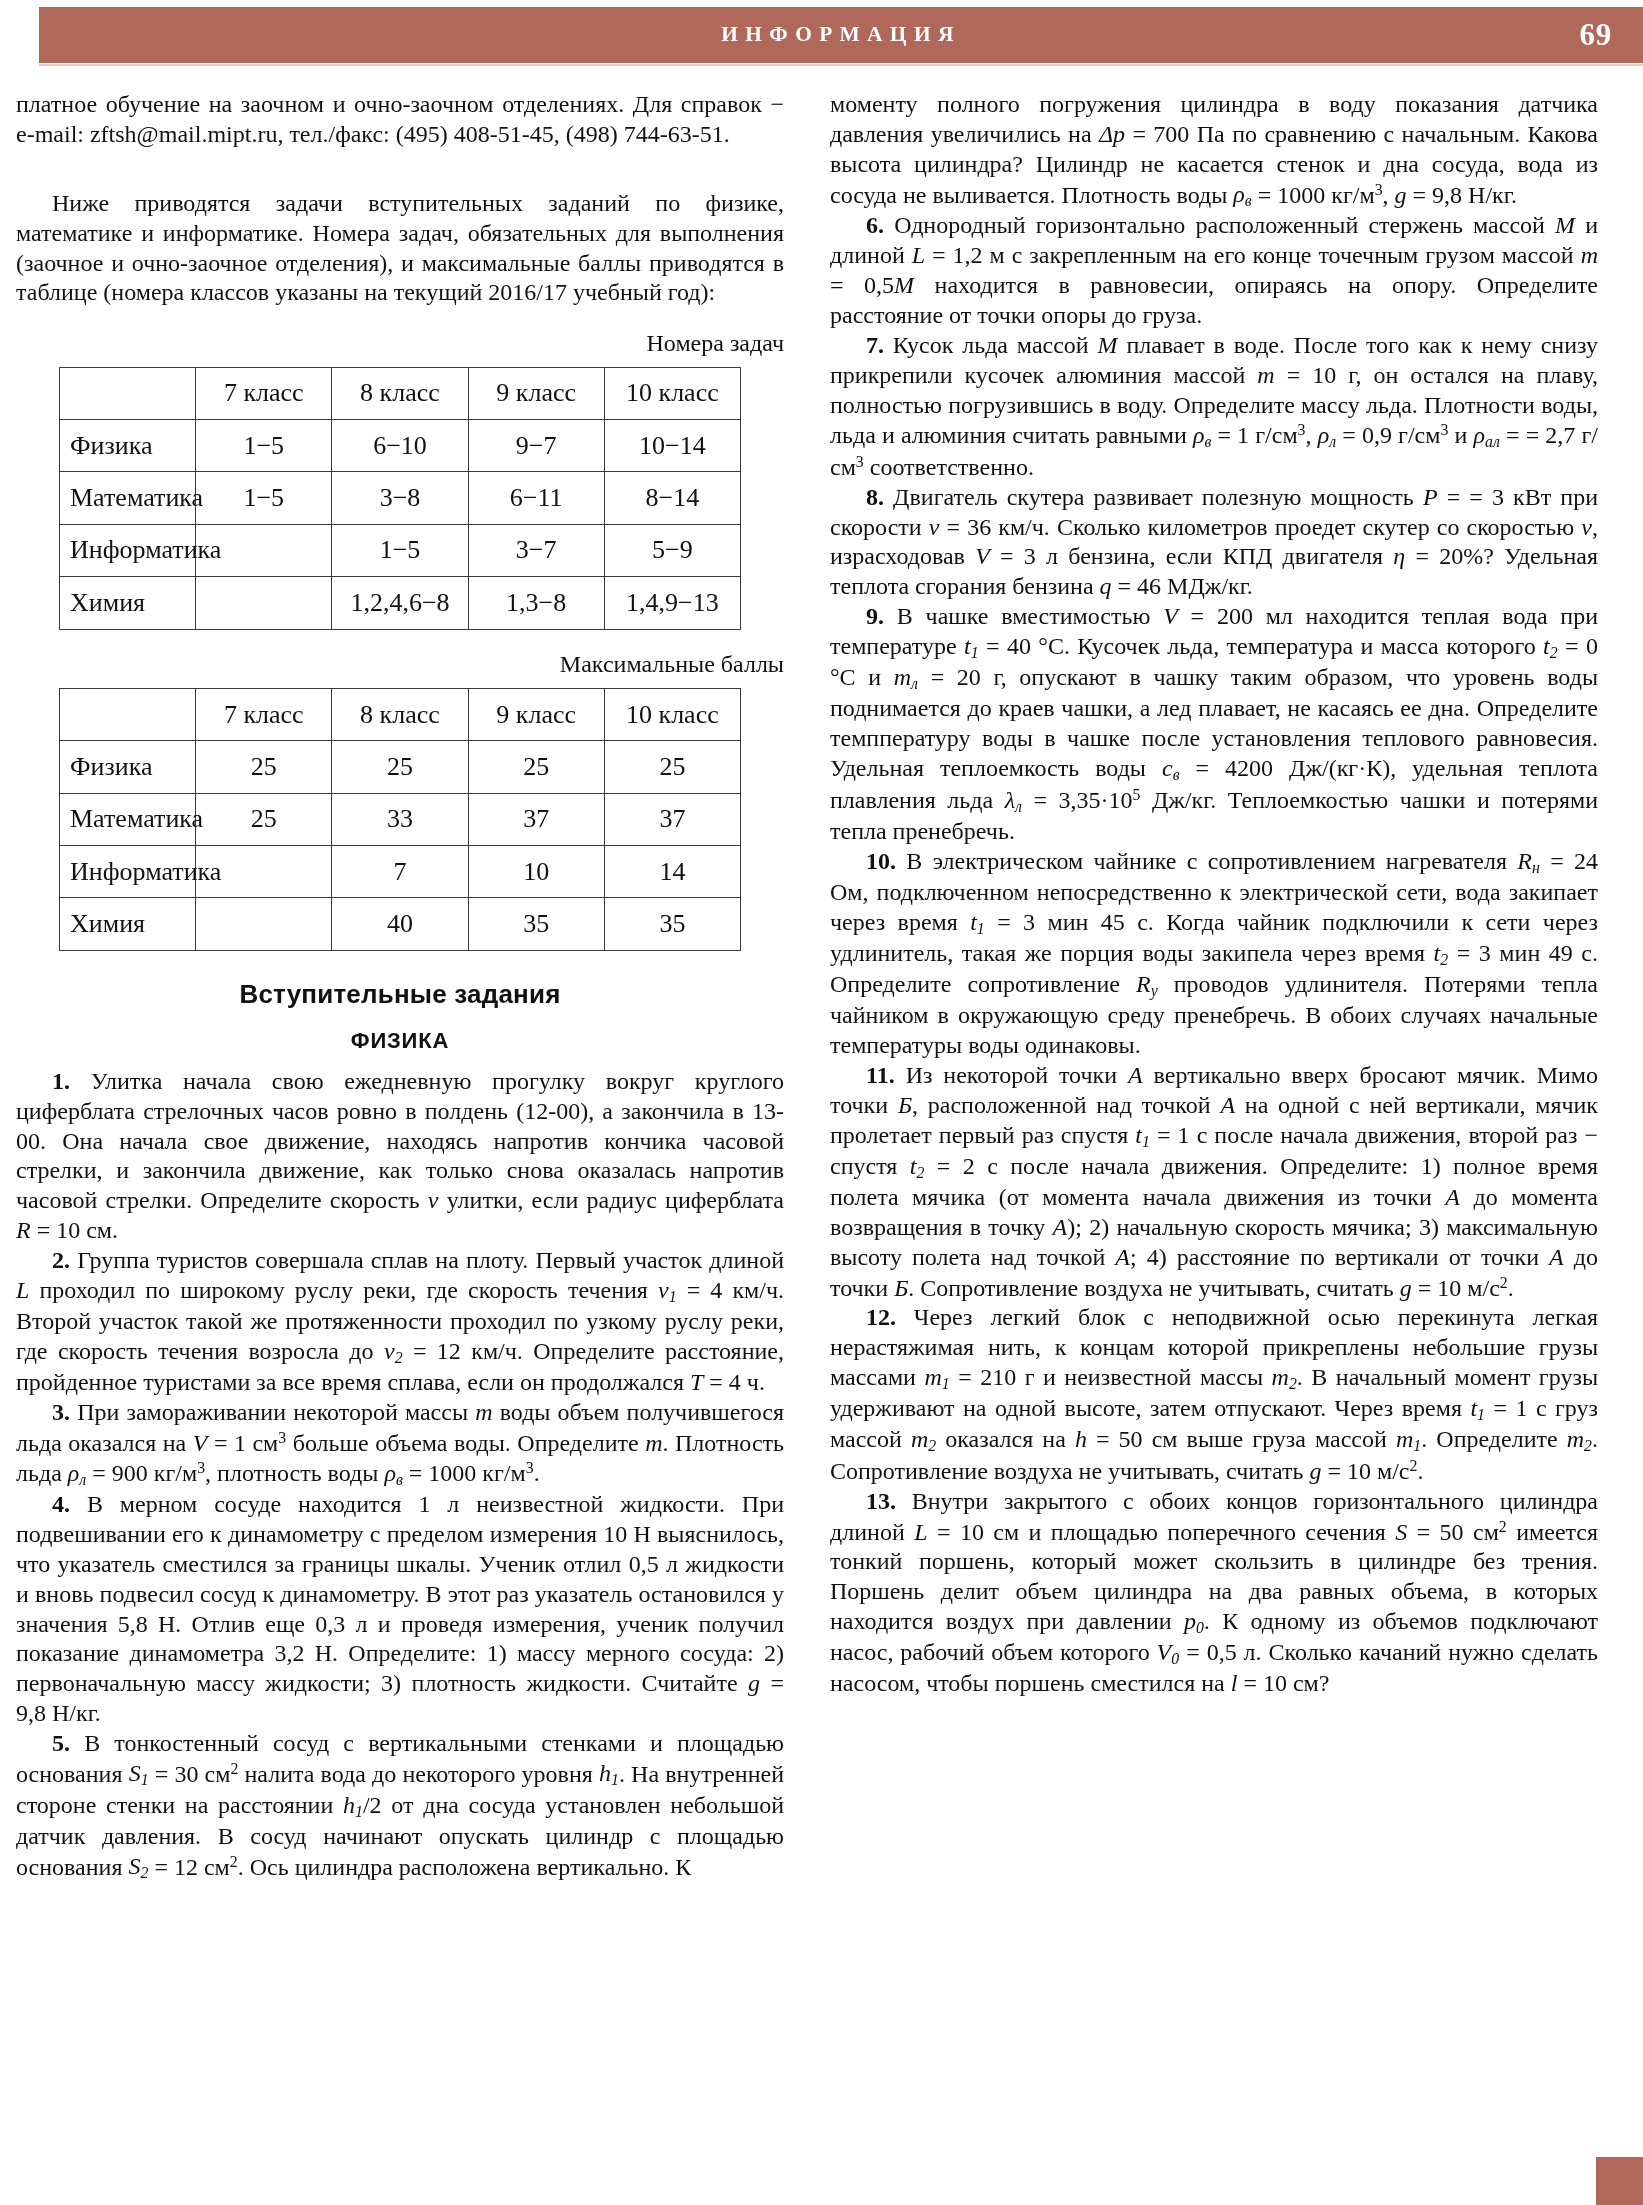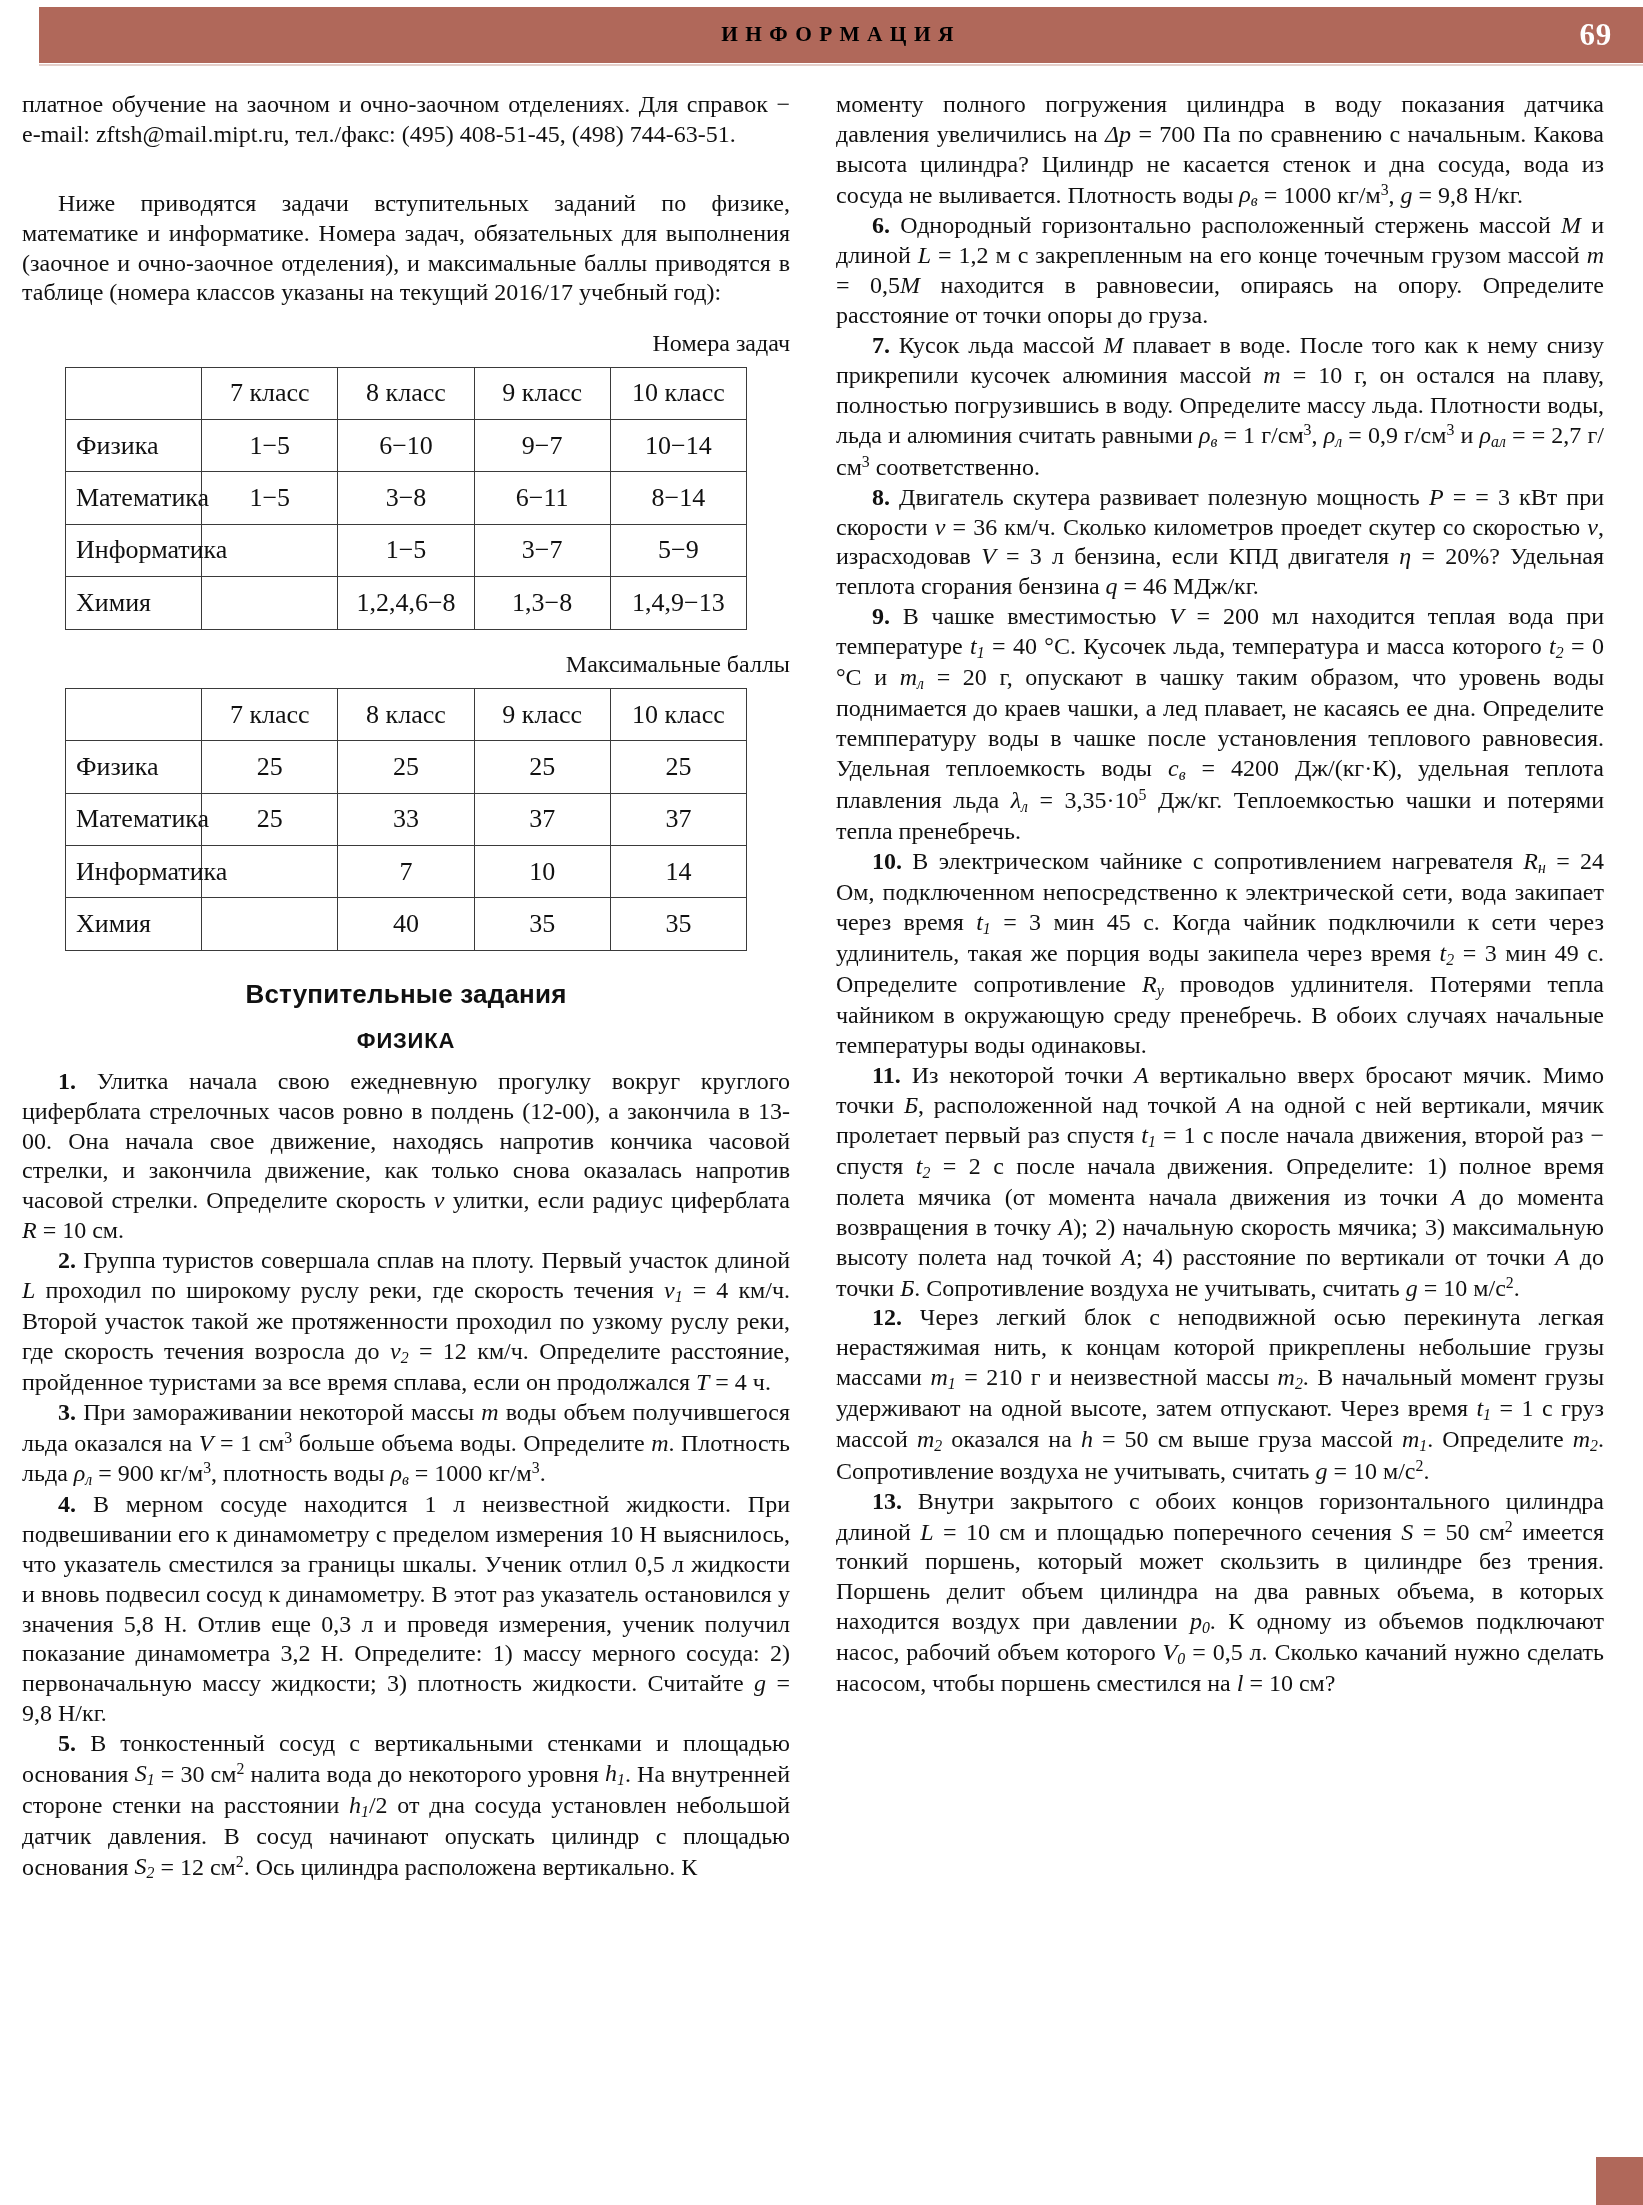--- a/index.html
+++ b/index.html
@@ -25,21 +25,21 @@
     height: 56px;
     background: #b0685a;
     display: flex;
     align-items: center;
   }
   .page-header .band-title {
     position: absolute;
     left: 0;
     right: 0;
     text-align: center;
-    color: #000000;
+    color: #ffffff;
     font-size: 21.4px;
     letter-spacing: 7.4px;
     font-weight: 600;
     font-family: "Liberation Serif", "DejaVu Serif", serif;
   }
   .page-header .band-folio {
     position: absolute;
     right: 31px;
     color: #ffffff;
     font-size: 31px;
@@ -64,21 +64,21 @@
   }
 
   
   .columns {
     position: absolute;
     left: 0;
     top: 90px;
     width: 1412px;
     display: flex;
     gap: 46px;
-    padding: 0 22px;
+    padding: 0 16px;
     box-sizing: border-box;
   }
   .col {
     width: 768px;
     flex: 0 0 768px;
   }
 
   p.para {
     margin: 0;
     font-size: 24px;

